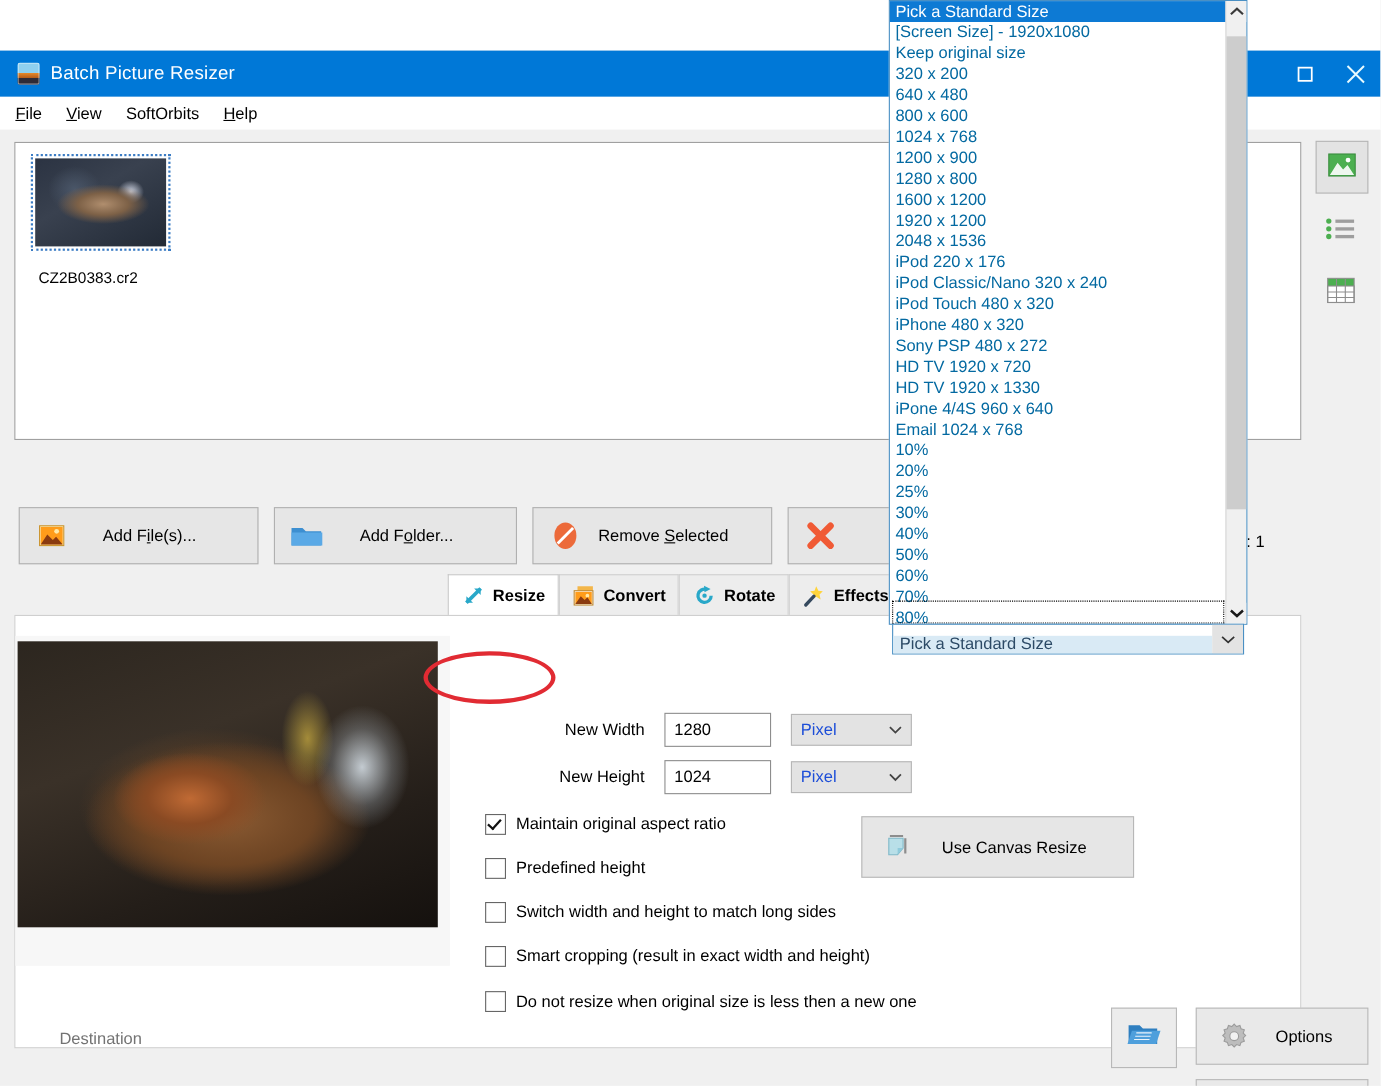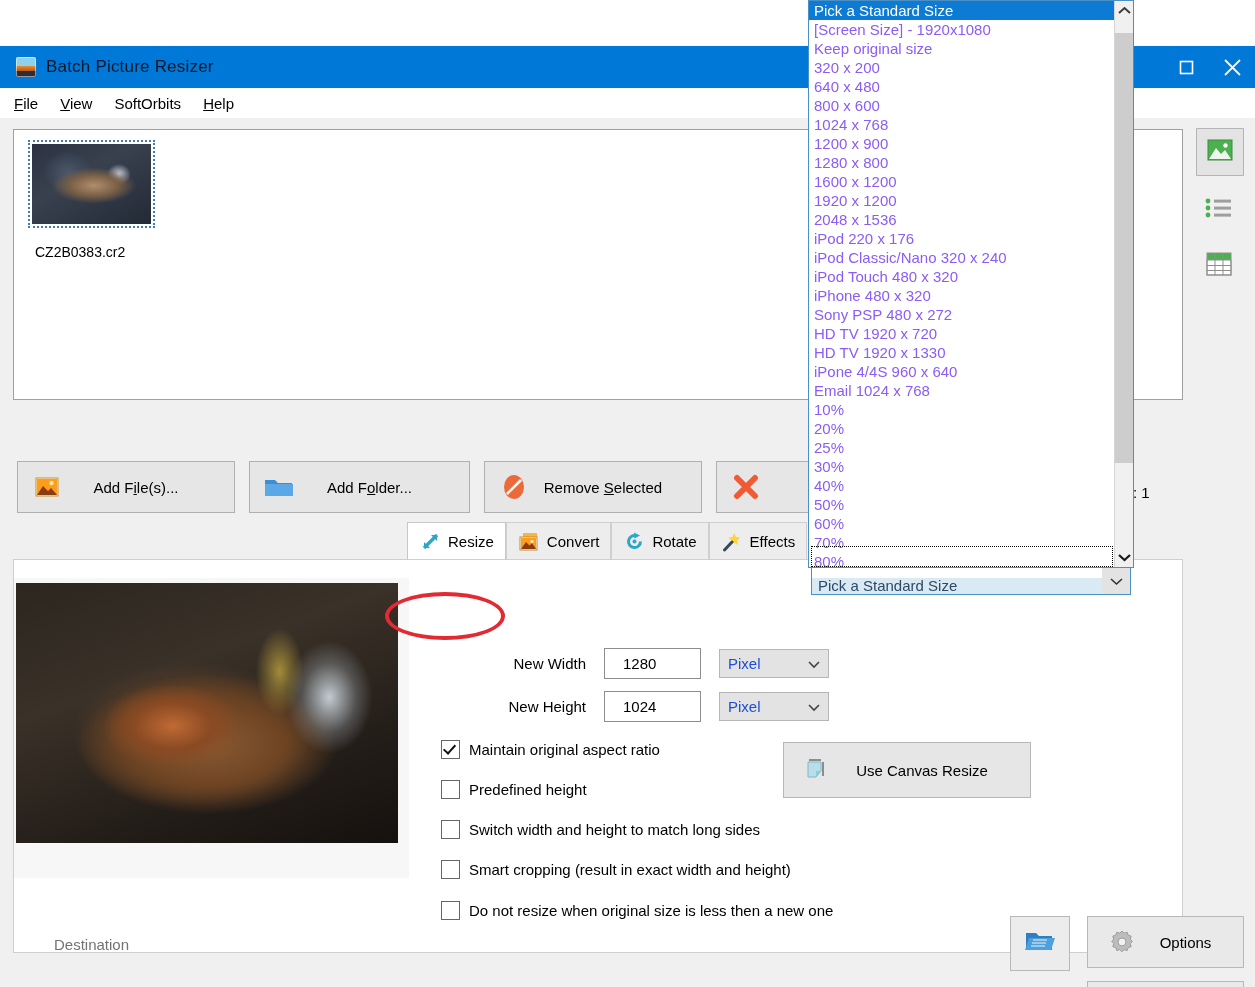--- a/index.html
+++ b/index.html
@@ -21,21 +21,21 @@
     background:#0078d7;
     display:flex;align-items:center;
   }
   .tb-icon{
     width:20px;height:20px;margin-left:16px;margin-right:10px;
     border-radius:2px;overflow:hidden;flex:0 0 auto;
     background:linear-gradient(#8fd0ef 0%,#8fd0ef 45%,#e98b2a 46%,#b35a18 70%,#2e2b37 71%,#2e2b37 100%);
     box-shadow:inset 0 0 0 1px rgba(255,255,255,.5);
   }
   .tb-title{
-    color:#0f172a;font-size:17px;letter-spacing:.2px;
+    color:#ffffff;font-size:17px;letter-spacing:.2px;
   }
   .tb-buttons{position:absolute;right:0;top:0;height:42px;display:flex;}
   .tb-btn{width:46px;height:42px;display:flex;align-items:center;justify-content:center;}
   .tb-btn svg{display:block;}
   
   .menubar{
     position:absolute;left:0;top:42px;width:1255px;height:30px;
     background:#ffffff;display:flex;align-items:center;padding-left:10px;
   }
   .menuitem{font-size:15px;color:#000;margin-right:14px;padding:2px 4px;}
@@ -89,21 +89,21 @@
   .tbtn{
     position:absolute;top:0;height:50px;
     background:#e6e6e6;border:1px solid #b0b0b0;
     display:flex;align-items:center;
   }
   .tbtn .ticon{width:34px;margin-left:12px;display:flex;align-items:center;justify-content:center;flex:0 0 auto;}
   .tbtn .tlabel{flex:1;text-align:center;font-size:15px;color:#000;padding-right:26px;}
   .tbtn .tlabel u{text-decoration:underline;}
   
   .tabstrip{
-    position:absolute;left:13px;top:404px;width:1168px;height:38px;
+    position:absolute;left:13px;top:404px;width:1168px;height:38px;font-weight:bold;
   }
   .tabs{
     position:absolute;left:394px;top:0;height:38px;display:flex;align-items:flex-end;
   }
   .tab{
     height:37px;display:flex;align-items:center;gap:7px;padding:0 11px;
     font-size:15px;color:#000;background:#ededed;border:1px solid #cfcfcf;border-bottom:none;
   }
   .tab.active{background:#ffffff;border-color:#c8c8c8;}
   .tab .ticn{width:22px;height:22px;display:flex;align-items:center;justify-content:center;flex:0 0 auto;}
@@ -130,21 +130,21 @@
       radial-gradient(ellipse 130px 70px at 50% 62%, #8a5a32 0%, #6d4423 60%, rgba(70,45,25,0) 100%),
       radial-gradient(ellipse 150px 90px at 46% 58%, #7a4d28 0%, rgba(80,52,30,0) 80%),
       linear-gradient(160deg,#2c261f 0%,#3a3128 35%,#241e19 70%,#15110e 100%);
   }
   
   .opts{position:absolute;left:404px;top:0;width:764px;height:392px;}
   .row{position:absolute;display:flex;align-items:center;}
   .rlabel{font-size:15px;color:#000;text-align:right;}
   .numinput{
     width:97px;height:31px;border:1px solid #8d8d8d;background:#fff;
-    font-size:15px;color:#000;padding:0 18px;box-sizing:border-box;
+    font-size:15px;color:#000;padding:0 8px;box-sizing:border-box;
     font-family:"Liberation Sans", sans-serif;
   }
   .unitsel{
     width:110px;height:29px;border:1px solid #b6b6b6;background:#e3e3e3;
     display:flex;align-items:center;justify-content:space-between;
     font-size:15px;color:#1d4ed8;padding:0 8px;box-sizing:border-box;gap:47px;
   }
   .chkrow{position:absolute;display:flex;align-items:center;gap:9px;}
   .chk{
     width:17px;height:17px;border:1px solid #666;background:#fff;flex:0 0 auto;
@@ -189,21 +189,21 @@
   .ddwrap{
     position:absolute;left:808px;top:-46px;width:326px;height:625px;z-index:60;
   }
   .ddlist{
     position:absolute;left:0;top:0;width:326px;height:568px;
     background:#ffffff;border:1px solid #4a90c4;box-sizing:border-box;
     overflow:hidden;
   }
   .ddinner{position:absolute;left:0;top:0;width:306px;}
   .dditem{
-    height:19px;line-height:19px;font-size:15px;color:#8b5cf6;padding-left:5px;
+    height:19px;line-height:19px;font-size:15px;color:#0369a1;padding-left:5px;
     white-space:nowrap;
   }
   .dditem.sel{background:#0d7ad4;color:#ffffff;}
   .ddscroll{
     position:absolute;right:0;top:0;width:19px;height:566px;background:#f0f0f0;
     border-left:1px solid #d6d6d6;box-sizing:border-box;
   }
   .ddsb-up,.ddsb-dn{
     position:absolute;left:0;width:19px;height:19px;background:#f0f0f0;
     display:flex;align-items:center;justify-content:center;

